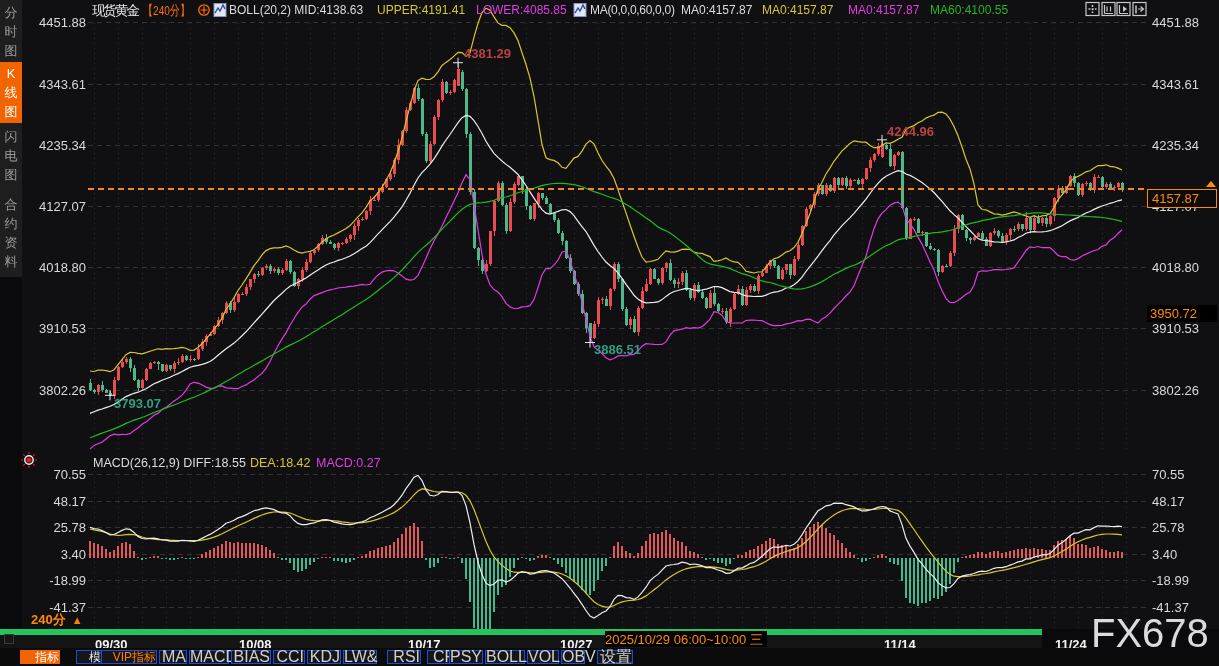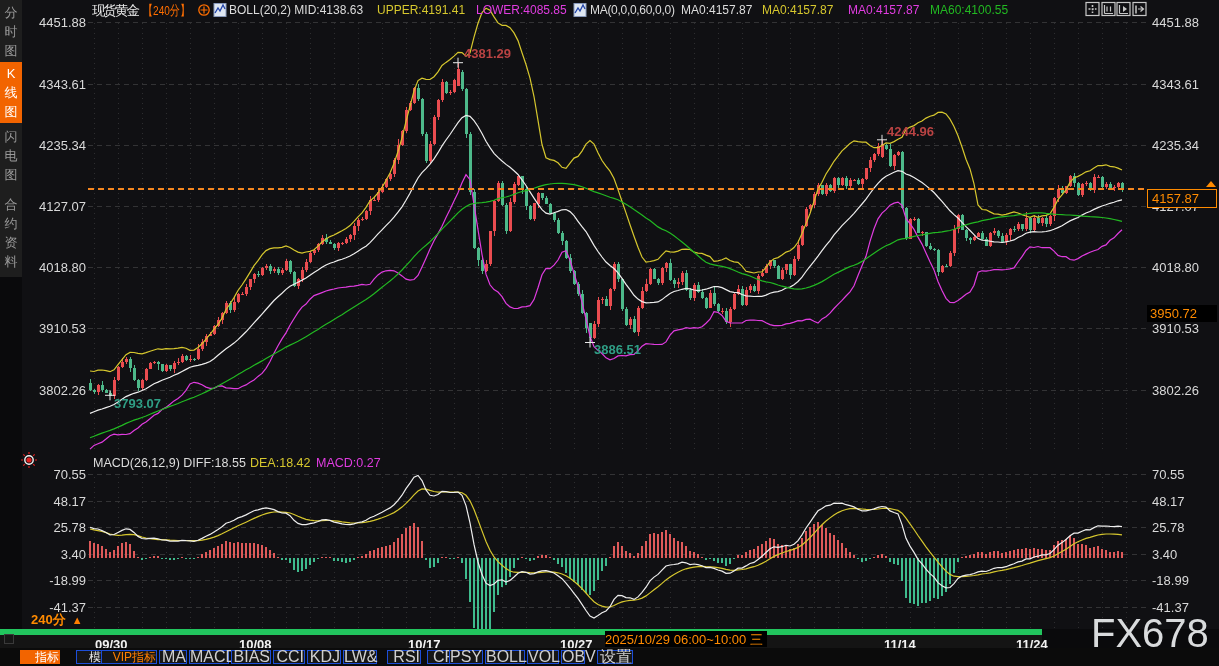--- a/index.html
+++ b/index.html
@@ -146,21 +146,21 @@
     <div>约</div>
     <div>资</div>
     <div>料</div>
   </div>
 <div id="daterow">
     <span class="dt" style="left:95px">09/30</span>
     <span class="dt" style="left:239px">10/08</span>
     <span class="dt" style="left:408px">10/17</span>
     <span class="dt" style="left:560px">10/27</span>
     <span class="dt" style="left:884px">11/14</span>
-    <span class="dt" style="left:1016px">11/24</span>
+    <span class="dt" style="left:1055px">11/24</span>
   </div>
 <div id="fen">240分<b>▲</b></div>
 <div style="position:absolute;left:4px;top:634px;width:10px;height:10px;border:1px solid #3a3a3a;background:#161616"></div>
 <div id="dbox">2025/10/29 06:00~10:00 三</div>
 <div id="toolbar">
     <span class="bt sel" style="left:20px;width:40px">指标</span>
     <span class="bt " style="left:76px;width:38px">模板</span>
     <span class="bt vip" style="left:101px;width:56px">VIP指标</span>
     <span class="bt mono" style="left:159px;width:28px">MA</span>
     <span class="bt mono" style="left:189px;width:40px">MACD</span>

